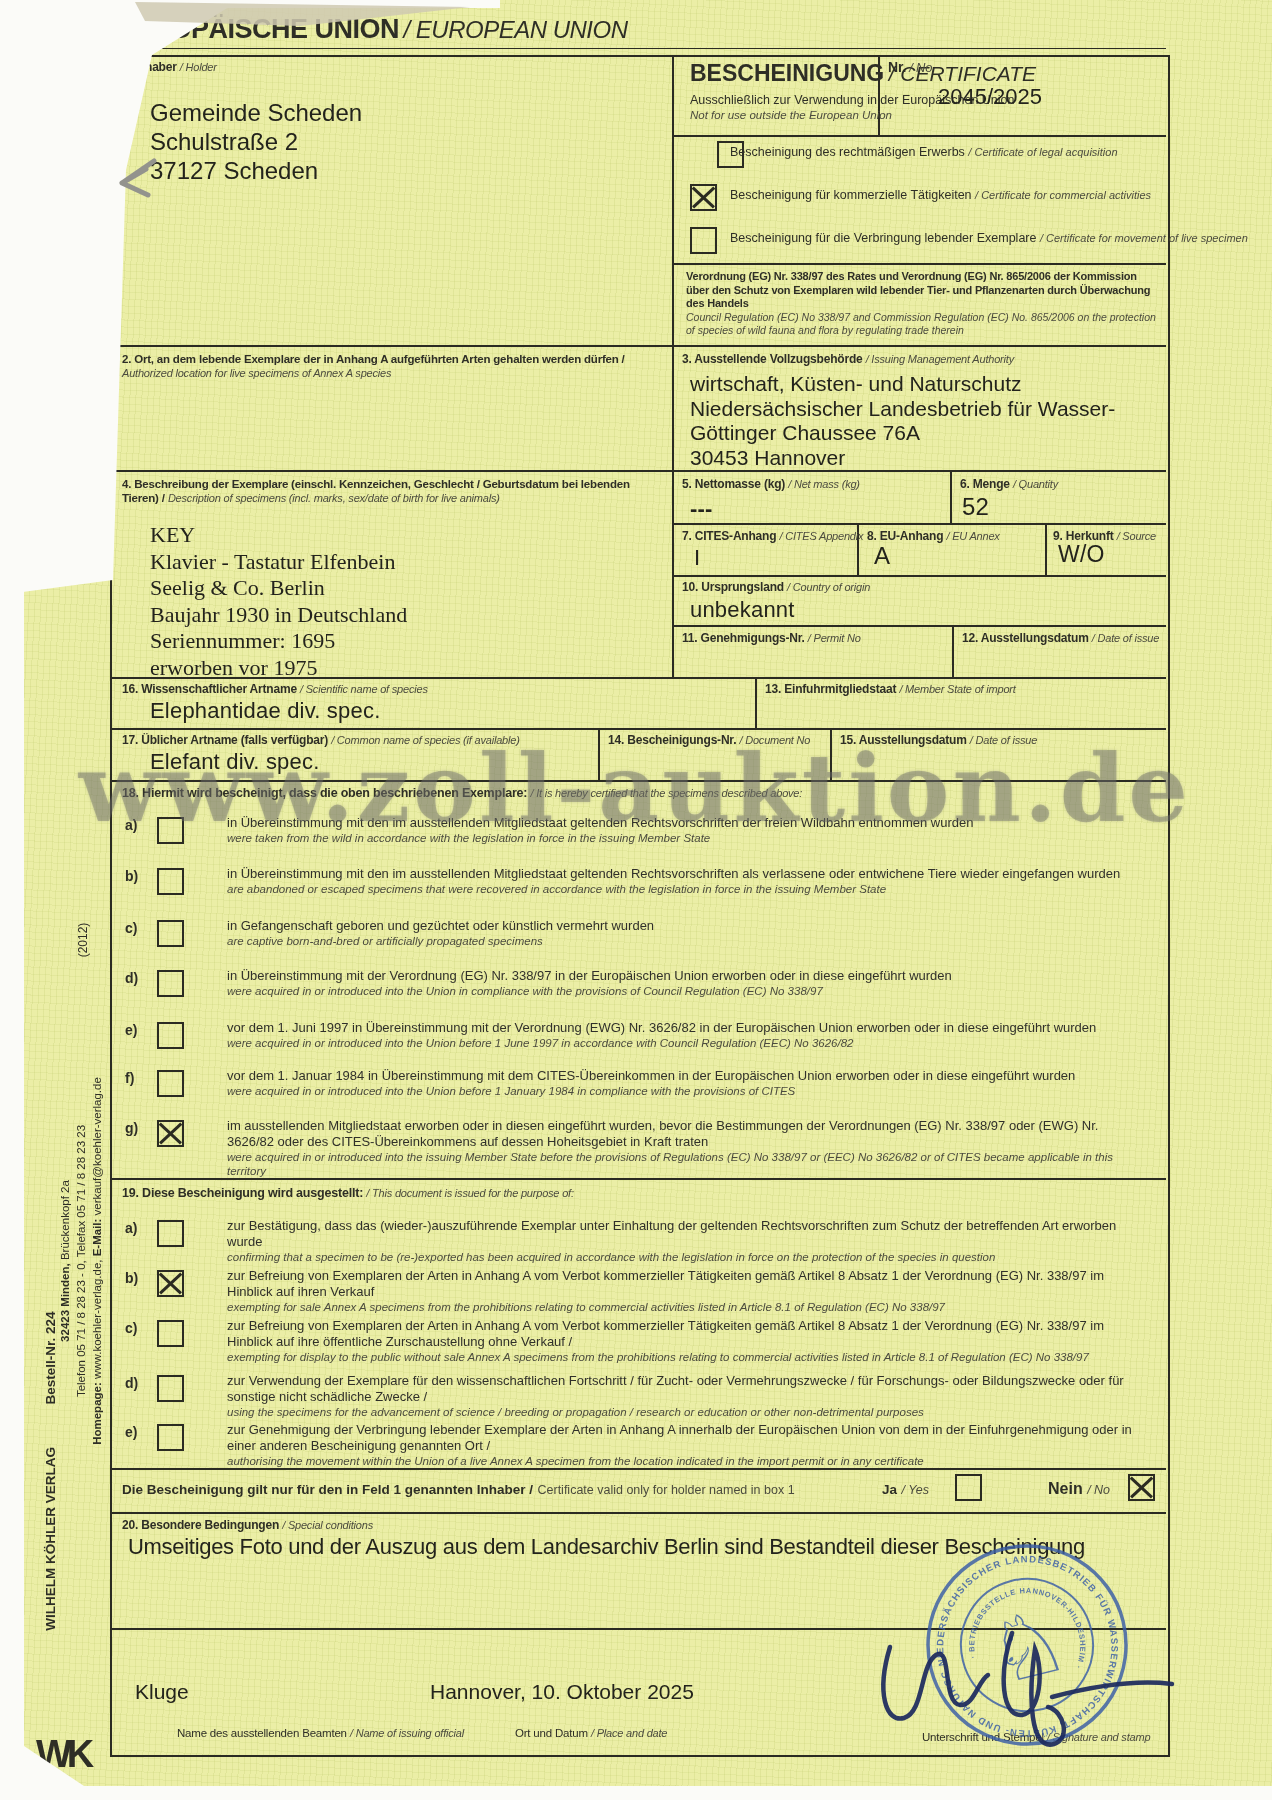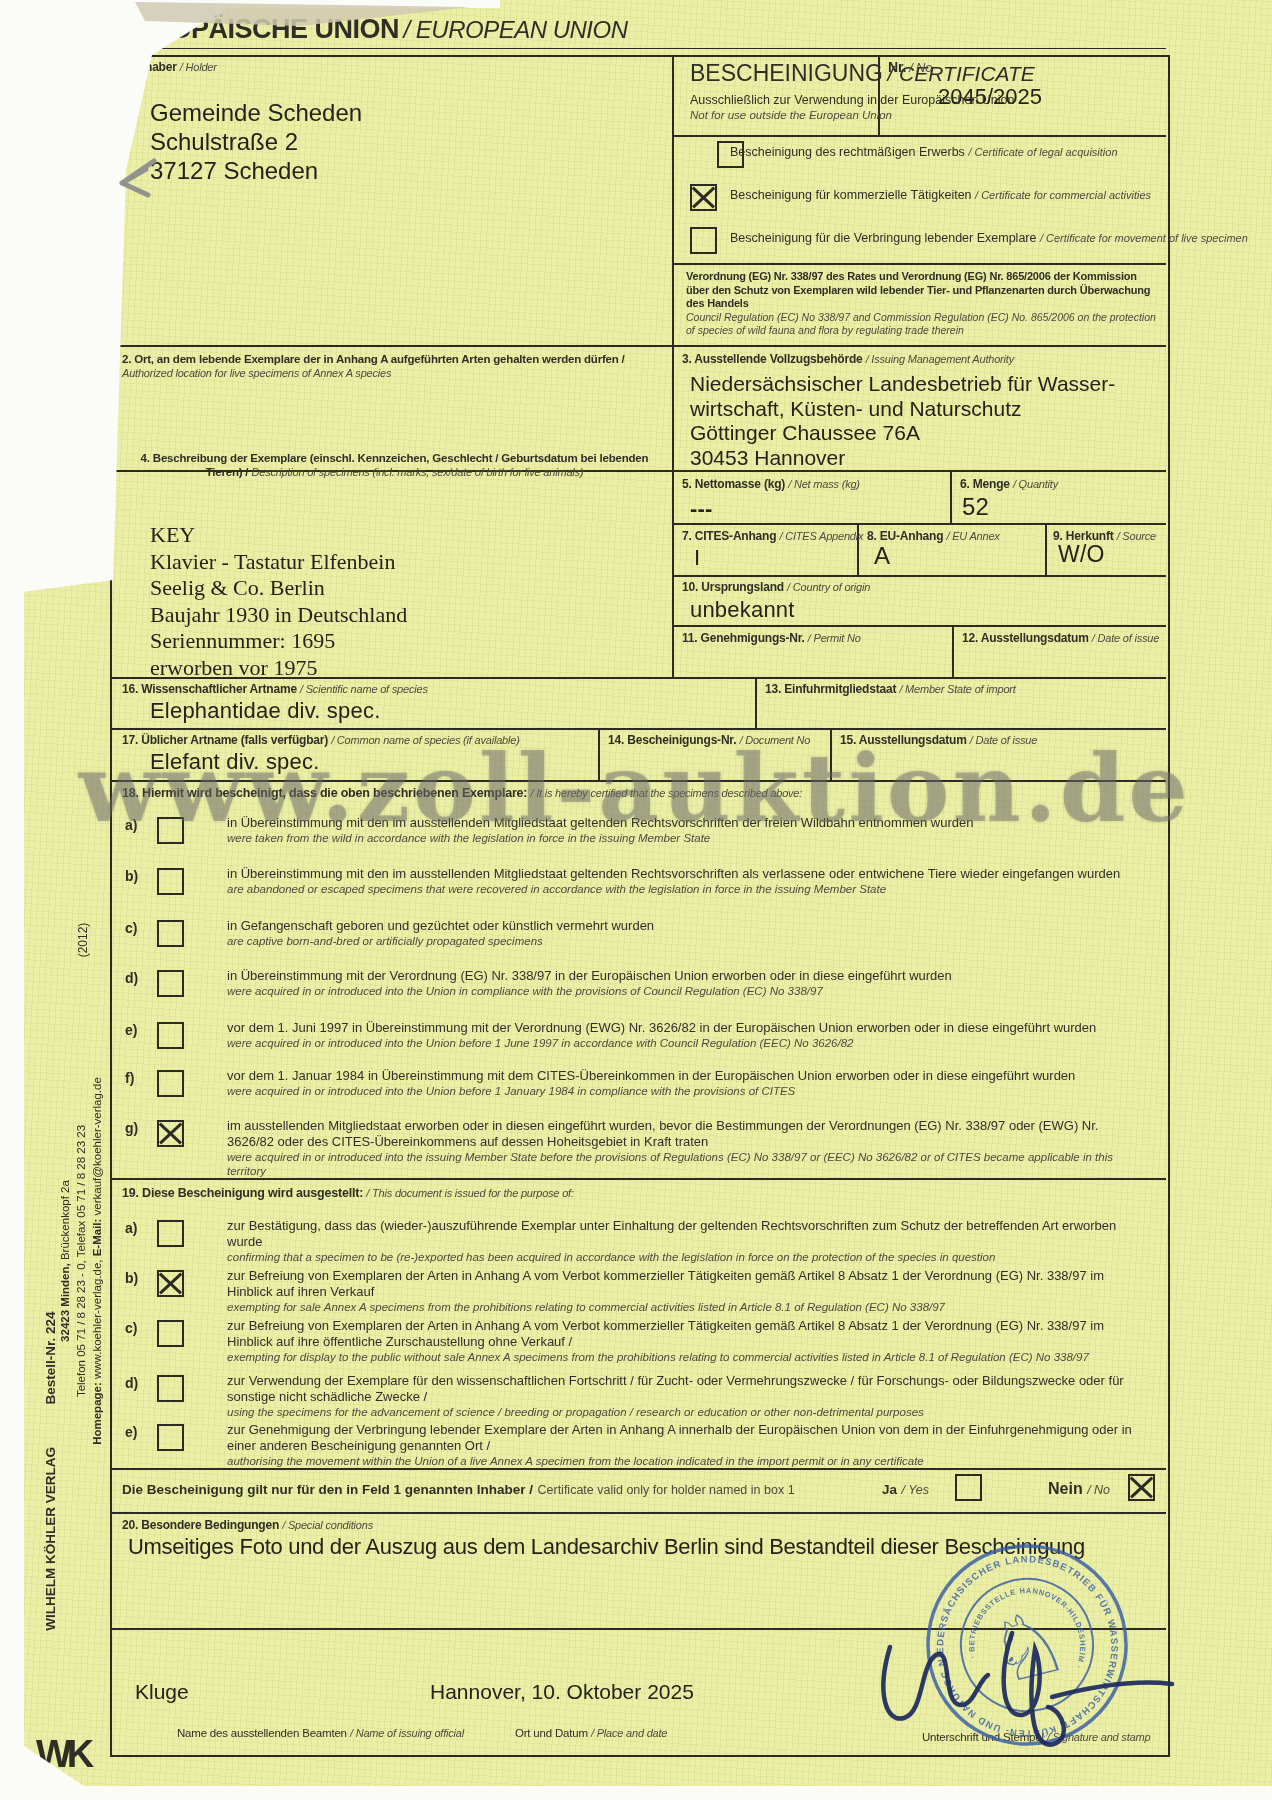--- a/index.html
+++ b/index.html
@@ -79,21 +79,21 @@
   <div class="abs lab" style="left:122px;top:60px;">
     <span class="de">1. Inhaber</span> <span class="en">/ Holder</span>
   </div>
   <div class="abs" style="left:150px;top:98px;font-size:24px;line-height:29px;color:#23231c;">
     <div>Gemeinde Scheden</div>
       <div>Schulstraße 2</div>
       <div>37127 Scheden</div>
   </div>
 
   <div class="abs" style="left:690px;top:60px;white-space:nowrap;">
-    <span style="font-weight:400;font-size:23px;">BESCHEINIGUNG</span>
+    <span style="font-weight:700;font-size:23px;">BESCHEINIGUNG</span>
     <span style="font-style:italic;font-size:21px;">/ CERTIFICATE</span>
   </div>
   <div class="abs" style="left:690px;top:93px;font-size:12.5px;line-height:15px;">
     <div>Ausschließlich zur Verwendung in der Europäischen Union</div>
     <div style="font-style:italic;font-size:11.5px;color:#4b4b3e;">Not for use outside the European Union</div>
   </div>
   <div class="abs lab" style="left:888px;top:60px;white-space:nowrap;">
     <span class="de" style="font-size:14px;">Nr.</span> <span class="en" style="font-size:13px;">/ No</span>
   </div>
   <div class="abs" style="left:938px;top:84px;font-size:22px;color:#23231c;">2045/2025</div>
@@ -118,27 +118,27 @@
 
   <div class="abs lab" style="left:122px;top:352px;width:545px;">
     <span class="de" style="font-size:11.5px;">2. Ort, an dem lebende Exemplare der in Anhang A aufgeführten Arten gehalten werden dürfen /</span>
     <div class="en">Authorized location for live specimens of Annex A species</div>
   </div>
 
   <div class="abs lab" style="left:682px;top:352px;">
     <span class="de">3. Ausstellende Vollzugsbehörde</span> <span class="en">/ Issuing Management Authority</span>
   </div>
   <div class="abs" style="left:690px;top:372px;font-size:21px;line-height:24.5px;color:#23231c;">
-    <div>Niedersächsischer Landesbetrieb für Wasser-</div>
-      <div>wirtschaft, Küsten- und Naturschutz</div>
+    <div>wirtschaft, Küsten- und Naturschutz</div>
+      <div>Niedersächsischer Landesbetrieb für Wasser-</div>
       <div>Göttinger Chaussee 76A</div>
       <div>30453 Hannover</div>
   </div>
 
-  <div class="abs lab" style="left:122px;top:451px;width:545px;text-align:center;">
+  <div class="abs lab" style="left:122px;top:477px;width:545px;">
     <span class="de" style="font-size:11.5px;">4. Beschreibung der Exemplare (einschl. Kennzeichen, Geschlecht / Geburtsdatum bei lebenden Tieren) /</span>
     <span class="en">Description of specimens (incl. marks, sex/date of birth for live animals)</span>
   </div>
   <div class="abs" style="left:150px;top:522px;font-size:22px;line-height:26.5px;color:#23231c;font-family:Liberation Serif, serif;">
     <div>KEY</div>
       <div>Klavier - Tastatur Elfenbein</div>
       <div>Seelig &amp; Co. Berlin</div>
     <div>Baujahr 1930 in Deutschland</div>
       <div>Seriennummer: 1695</div>
       <div>erworben vor 1975</div>

